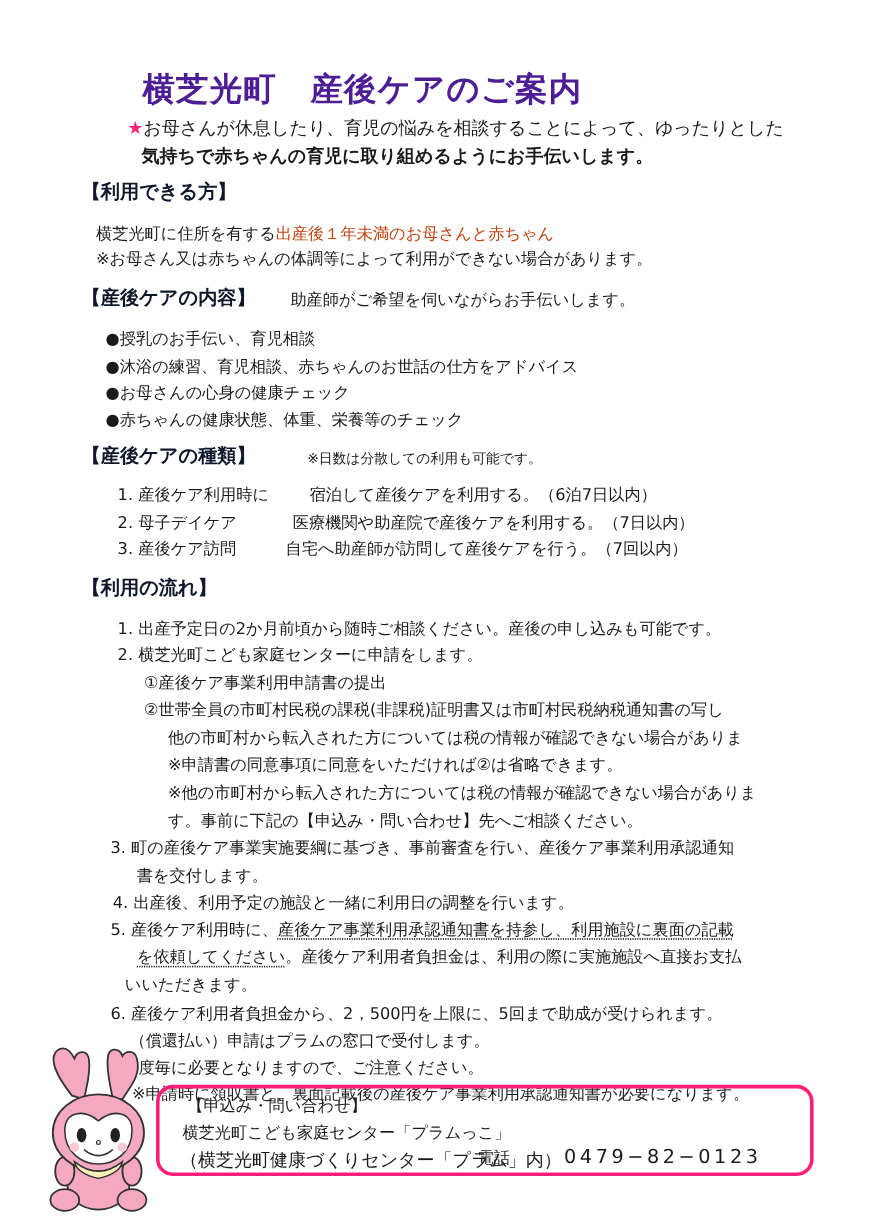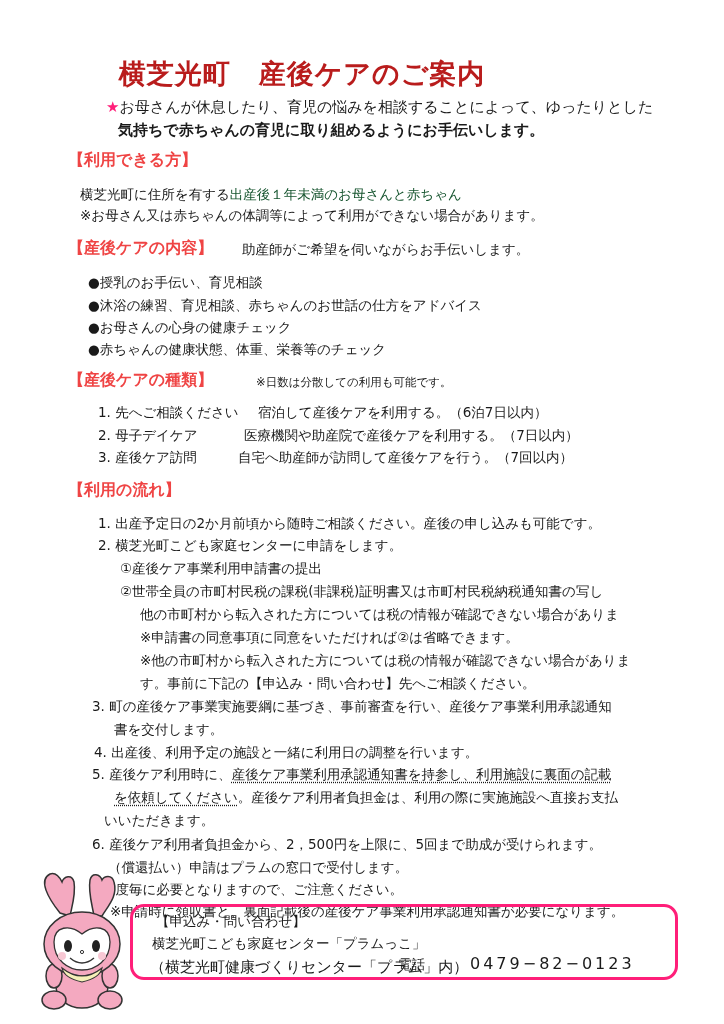--- a/index.html
+++ b/index.html
@@ -4,27 +4,27 @@
   <style>
     html, body { margin: 0; padding: 0; background: #ffffff; }
     body {
       width: 724px; height: 1024px; position: relative; overflow: hidden;
       font-family: "DejaVu Sans", "Liberation Sans", sans-serif;
       color: #1a1a1a;
     }
     .abs { position: absolute; white-space: nowrap; }
     .title {
       left: 0; width: 604px; top: 56px; text-align: center;
-      font-size: 27px; font-weight: bold; color: #b91c1c; letter-spacing: 1px;
+      font-size: 27px; font-weight: bold; color: #4c1d95; letter-spacing: 1px;
     }
     .intro { left: 106px; font-size: 15px; }
     .star { color: #ff1f79; }
-    .sec { font-size: 16px; color: #ef4444; font-weight: bold; left: 68px; }
+    .sec { font-size: 16px; color: #0f172a; font-weight: bold; left: 68px; }
     .t13 { font-size: 13.5px; }
-    .pink { color: #14532d; }
+    .pink { color: #c2410c; }
     .ul { text-decoration: underline; text-decoration-style: dotted; text-underline-offset: 3px; }
     .contact-box {
       left: 130px; top: 904px; width: 548px; height: 76px;
       border: 3px solid #ff1f79; border-radius: 14px; box-sizing: border-box;
     }
     .mascot { left: 28px; top: 868px; width: 110px; height: 150px; }
   </style>
 </head>
 <body>
 
@@ -46,21 +46,21 @@
 <div class="abs t13" style="top:274px; left:88px;">●授乳のお手伝い、育児相談</div>
 <div class="abs t13" style="top:297px; left:88px;">●沐浴の練習、育児相談、赤ちゃんのお世話の仕方をアドバイス</div>
 <div class="abs t13" style="top:319px; left:88px;">●お母さんの心身の健康チェック</div>
 <div class="abs t13" style="top:341px; left:88px;">●赤ちゃんの健康状態、体重、栄養等のチェック</div>
 
 <div class="abs sec" style="top:370px;">【産後ケアの種類】</div>
 <div class="abs" style="top:375px; left:256px; font-size:11.5px;">※日数は分散しての利用も可能です。</div>
 
 <div class="abs t13" style="top:404px; left:98px;">
   <span>1.</span>
-  <span>先へご相談ください</span>
+  <span>産後ケア利用時に</span>
 </div>
 <div class="abs t13" style="top:404px; left:258px;">宿泊して産後ケアを利用する。（6泊7日以内）</div>
 
 <div class="abs t13" style="top:427px; left:98px;">
   <span>2.</span>
   <span>母子デイケア</span>
 </div>
 <div class="abs t13" style="top:427px; left:244px;">医療機関や助産院で産後ケアを利用する。（7日以内）</div>
 
 <div class="abs t13" style="top:449px; left:98px;">

